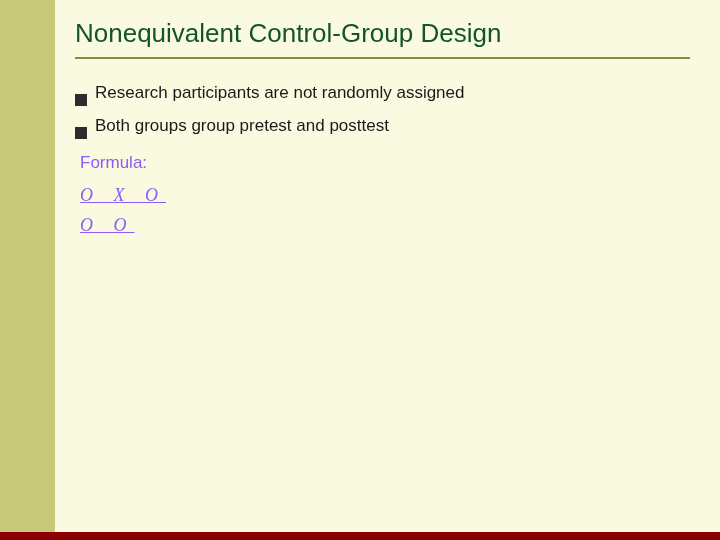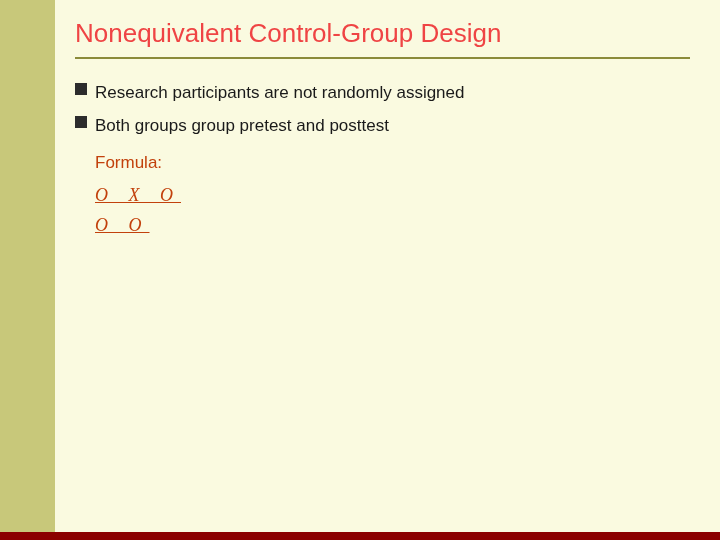--- a/index.html
+++ b/index.html
@@ -47,63 +47,63 @@
       margin-left: 55px;
       padding: 18px 30px 20px 20px;
       flex: 1;
       display: flex;
       flex-direction: column;
     }
 
     .title {
       font-size: 26px;
       font-weight: normal;
-      color: #ef4444;
+      color: #14532d;
       margin-bottom: 8px;
       font-family: Arial, Helvetica, sans-serif;
     }
 
     .divider {
       height: 2px;
       background-color: #8b8b3a;
       margin-bottom: 20px;
     }
 
     .body-content {
       font-size: 17px;
       color: #1a1a1a;
       line-height: 1.6;
     }
 
     .bullet-item {
       display: flex;
-      align-items: flex-start;
+      align-items: flex-end;
       margin-bottom: 6px;
     }
 
     .bullet-square {
       display: inline-block;
       width: 12px;
       height: 12px;
       background-color: #2c2c2c;
       margin-top: 4px;
       margin-right: 8px;
       flex-shrink: 0;
     }
 
     .bullet-text {
       flex: 1;
       text-align: justify;
     }
 
     .formula-section {
       margin-top: 10px;
-      margin-left: 20px;
+      margin-left: 5px;
       font-size: 17px;
-      color: #c2410c;
+      color: #8b5cf6;
     }
 
     .formula-label {
       margin-bottom: 4px;
     }
 
     .formula-row {
       font-style: italic;
       font-size: 18px;
       letter-spacing: 8px;

